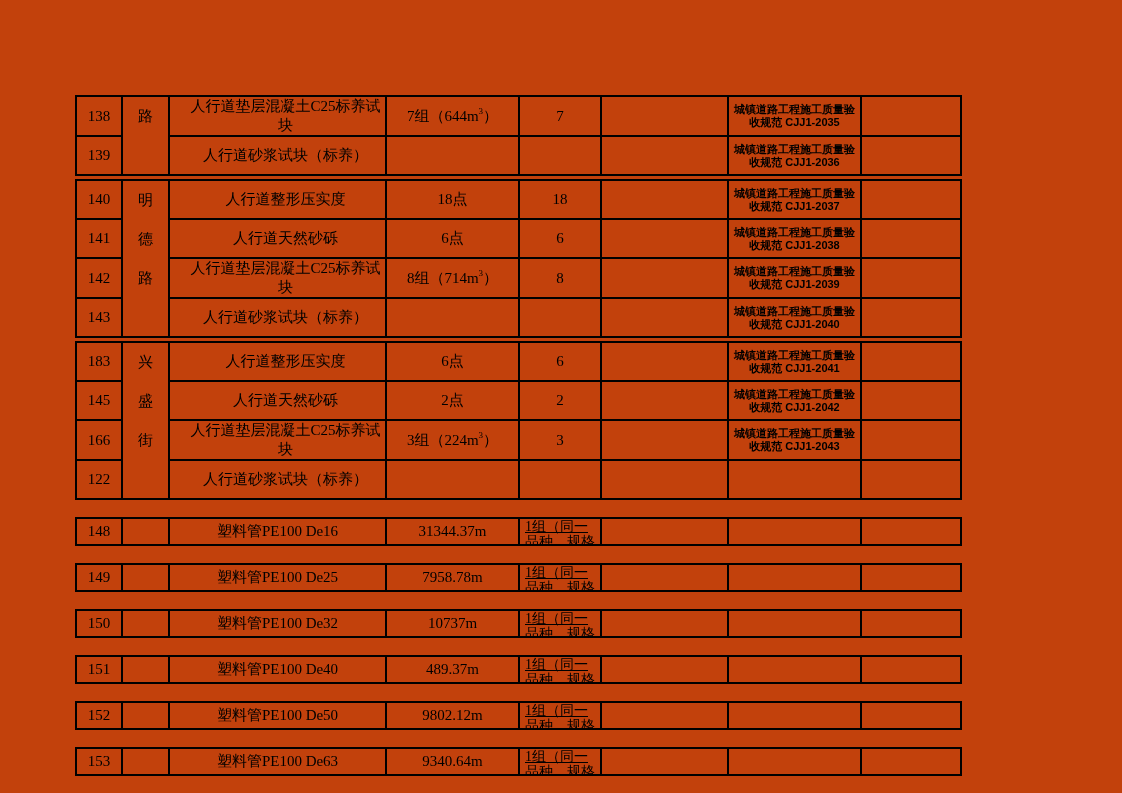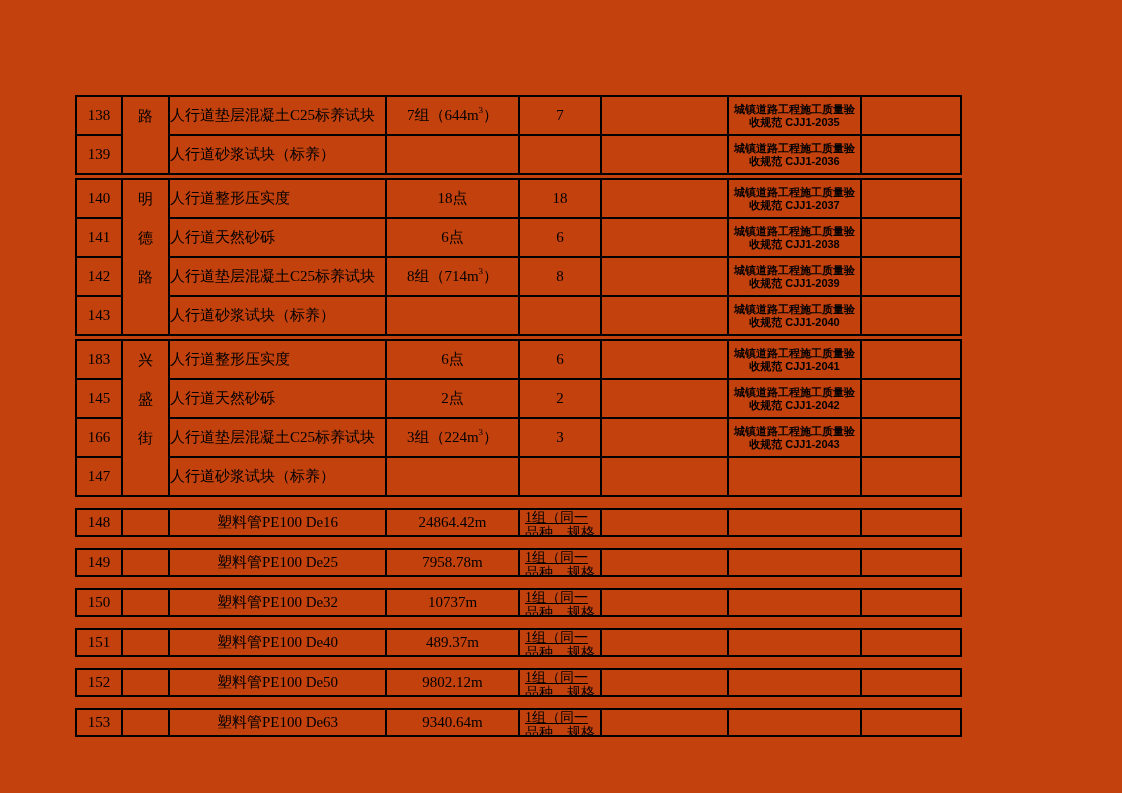--- a/index.html
+++ b/index.html
@@ -21,35 +21,35 @@
     left: 75px;
     top: 95px;
     width: 886px;
   }
   table.tbl {
     border-collapse: collapse;
     table-layout: fixed;
     width: 885px;
   }
   table.grp { margin: 0 0 3px 0; }
-  table.pipe { margin: 11px 0 2px 0; }
+  table.pipe { margin: 17px 0 2px 0; }
   td {
     border: 2px solid #000000;
     padding: 0;
     font-size: 15px;
     text-align: center;
     vertical-align: middle;
     overflow: hidden;
     white-space: normal;
   }
   .grp td { height: 37px; }
   .pipe td { height: 25px; }
   td.c3 {
-    text-align: left;
-    padding-left: 0;
+    text-align: center;
+    padding-left: 16px;
   }
   .pipe td.c3 {
     text-align: center;
     padding-left: 0;
   }
   td.road { vertical-align: top; }
   .vtext {
     width: 1em;
     margin: 0 auto;
     line-height: 39px;
@@ -242,21 +242,21 @@
         <td class="c4"><span>3组（224m</span><sup class="qsup">3</sup><span>）</span></td>
         <td class="c5">3</td>
         <td class="c6"></td>
         <td class="c7">
               <div>城镇道路工程施工质量验</div>
               <div>收规范 CJJ1-2043</div>
             </td>
         <td class="c8"></td>
       </tr>
       <tr>
-        <td class="c1">147</td>
+        <td class="c1">122</td>
         <td class="c3">人行道砂浆试块（标养）</td>
         <td class="c4"><span></span><sup class="qsup"></sup><span></span></td>
         <td class="c5"></td>
         <td class="c6"></td>
         <td class="c7">
               <div></div>
               <div></div>
             </td>
         <td class="c8"></td>
       </tr>
@@ -272,21 +272,21 @@
           <col style="width:82px">
           <col style="width:127px">
           <col style="width:133px">
           <col style="width:100px">
         </colgroup>
       <tbody>
           <tr>
         <td class="c1">148</td>
         <td class="c2"></td>
         <td class="c3">塑料管PE100 De16</td>
-        <td class="c4">24864.42m</td>
+        <td class="c4">31344.37m</td>
         <td class="c5 note-cell">
               <div class="clip">1组（同一品种、规格</div>
             </td>
         <td class="c6"></td>
         <td class="c7"></td>
         <td class="c8"></td>
       </tr>
     </tbody>
       </table>
     <table class="tbl pipe">

